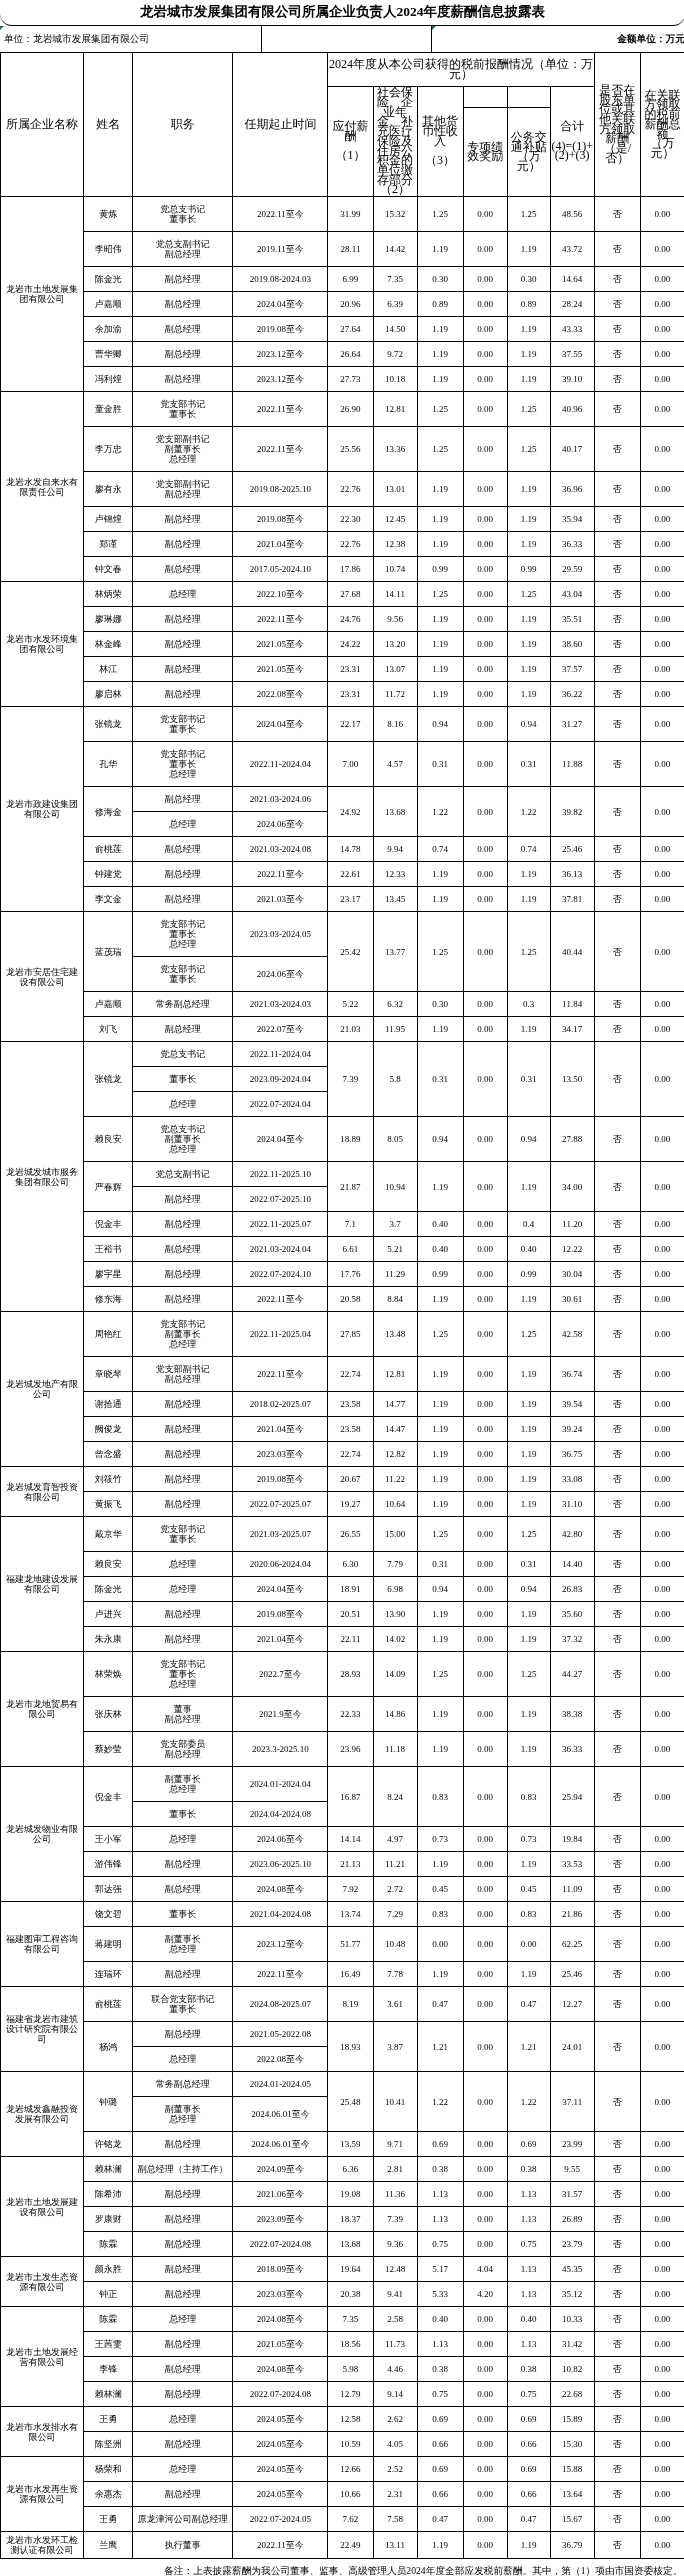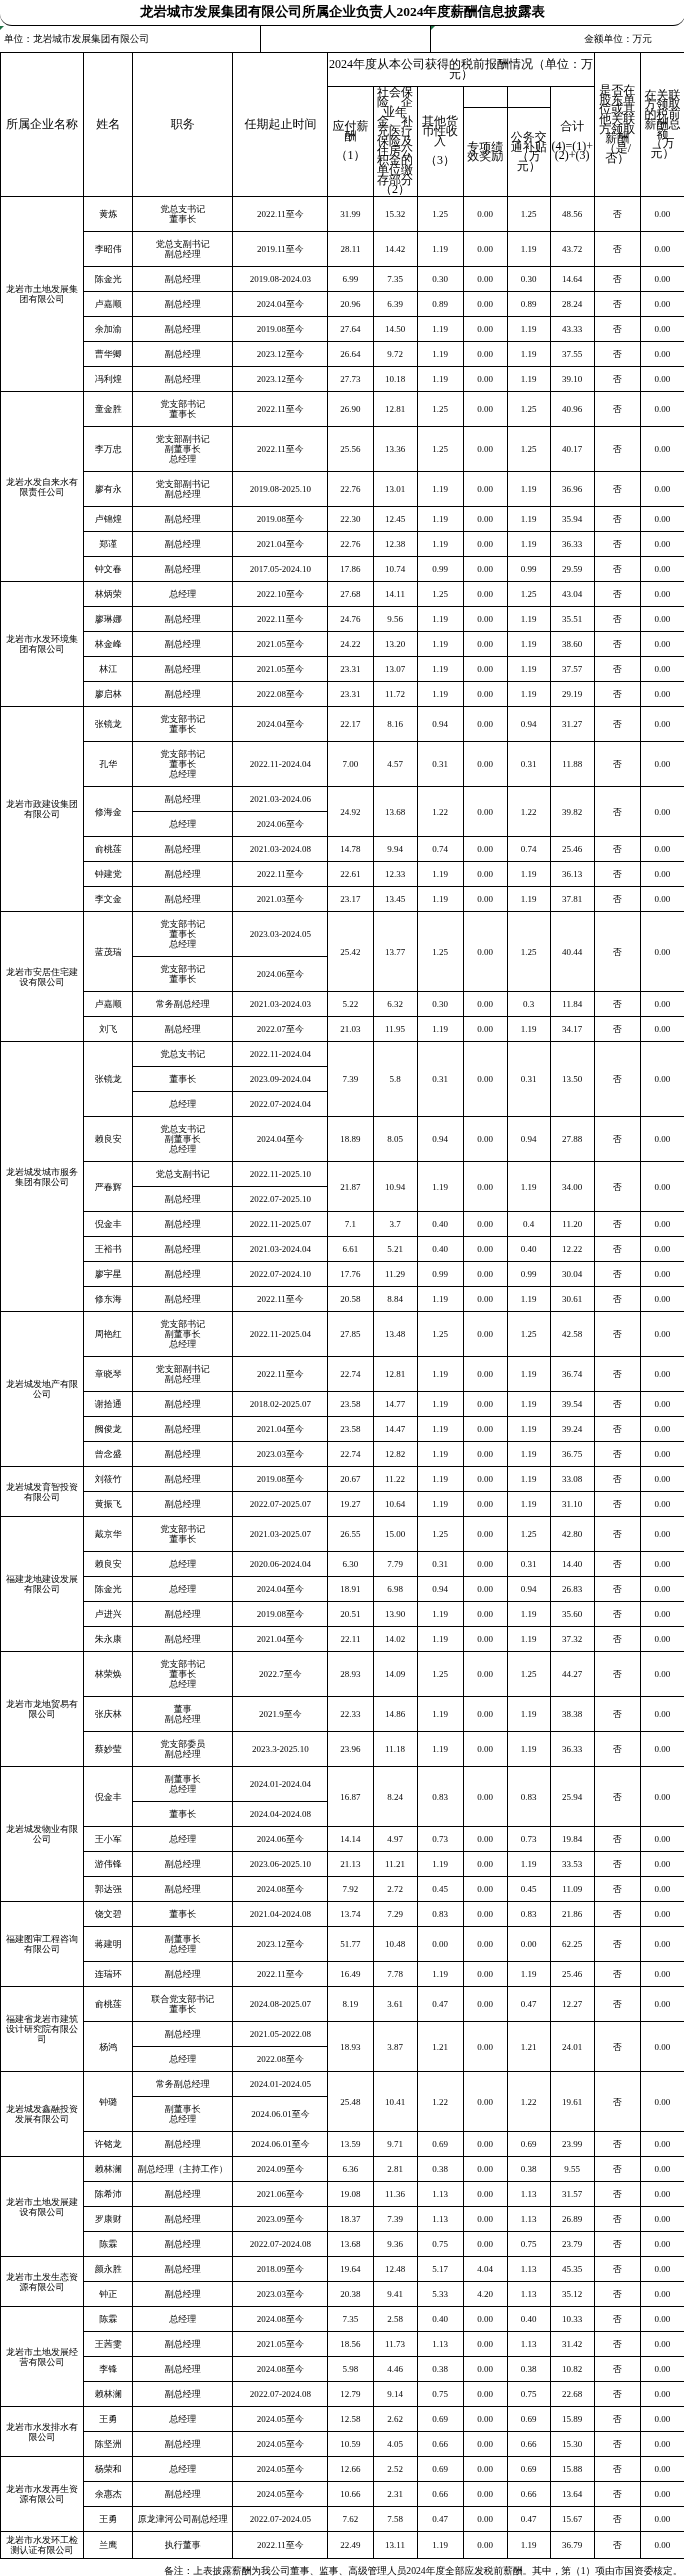--- a/index.html
+++ b/index.html
@@ -3,21 +3,21 @@
 <meta charset="utf-8">
 <style>
   html,body{margin:0;padding:0;background:#fff;}
   body{width:685px;font-family:"Liberation Serif","DejaVu Serif",serif;color:#000;}
   .title{ text-align:center;font-weight:bold;font-size:13.5px;padding:3.2px 0 3.9px 0;border-bottom:0.6px solid #000;border-radius:12px;}
   .meta-row{display:flex;border-bottom:0;}
   .meta-cell{position:relative;box-sizing:border-box;height:26px;line-height:26px;font-size:9.7px;border-right:0.6px solid #000;}
   .meta-cell:last-child{border-right:none;}
   .meta-unit{width:280px;padding-left:3.9px;}
   .meta-mid{width:182px;}
-  .meta-amount{width:270px;text-align:right;padding-right:33px;}
+  .meta-amount{width:270px;text-align:right;font-weight:bold;}
   .flag{position:absolute;top:0;left:0;width:0;height:0;border-top:4.5px solid #1e7145;border-right:4.5px solid transparent;}
   table{border-collapse:collapse;table-layout:fixed;width:685px;border:1.3px solid #000;}
   th,td{border:0.6px solid #000;text-align:center;vertical-align:middle;padding:7px 1.3px;font-weight:normal;box-sizing:border-box;}
   th{font-size:12px;line-height:9.7px;padding:1.3px 0.6px;}
   td{font-size:9px;line-height:10px;}
   .pre{white-space:pre-line;}
   thead tr.hr1{height:34px;}
   thead tr.hr2{height:19.3px;}
   thead tr.hr3{height:81px;}
   td.company{font-size:9px;padding:2.6px 0.6px;text-align:center;}
@@ -314,21 +314,21 @@
       </tr>
       <tr>
         <td>廖启林</td>
         <td class="pre">副总经理</td>
         <td>2022.08至今</td>
         <td>23.31</td>
         <td>11.72</td>
         <td>1.19</td>
         <td>0.00</td>
         <td>1.19</td>
-        <td>29.19</td>
+        <td>36.22</td>
         <td>否</td>
         <td>0.00</td>
       </tr>
       <tr class="company-start">
         <td rowspan="7" class="company">龙岩市政建设集团有限公司</td>
         <td>张镜龙</td>
         <td class="pre">党支部书记
 董事长</td>
         <td>2024.04至今</td>
         <td>22.17</td>
@@ -905,21 +905,21 @@
       <tr class="company-start">
         <td rowspan="3" class="company">龙岩城发鑫融投资发展有限公司</td>
         <td rowspan="2">钟璐</td>
         <td class="pre">常务副总经理</td>
         <td>2024.01-2024.05</td>
         <td rowspan="2">25.48</td>
         <td rowspan="2">10.41</td>
         <td rowspan="2">1.22</td>
         <td rowspan="2">0.00</td>
         <td rowspan="2">1.22</td>
-        <td rowspan="2">19.61</td>
+        <td rowspan="2">37.11</td>
         <td rowspan="2">否</td>
         <td rowspan="2">0.00</td>
       </tr>
       <tr>
         <td class="pre">副董事长
 总经理</td>
         <td>2024.06.01至今</td>
       </tr>
       <tr>
         <td>许铭龙</td>

